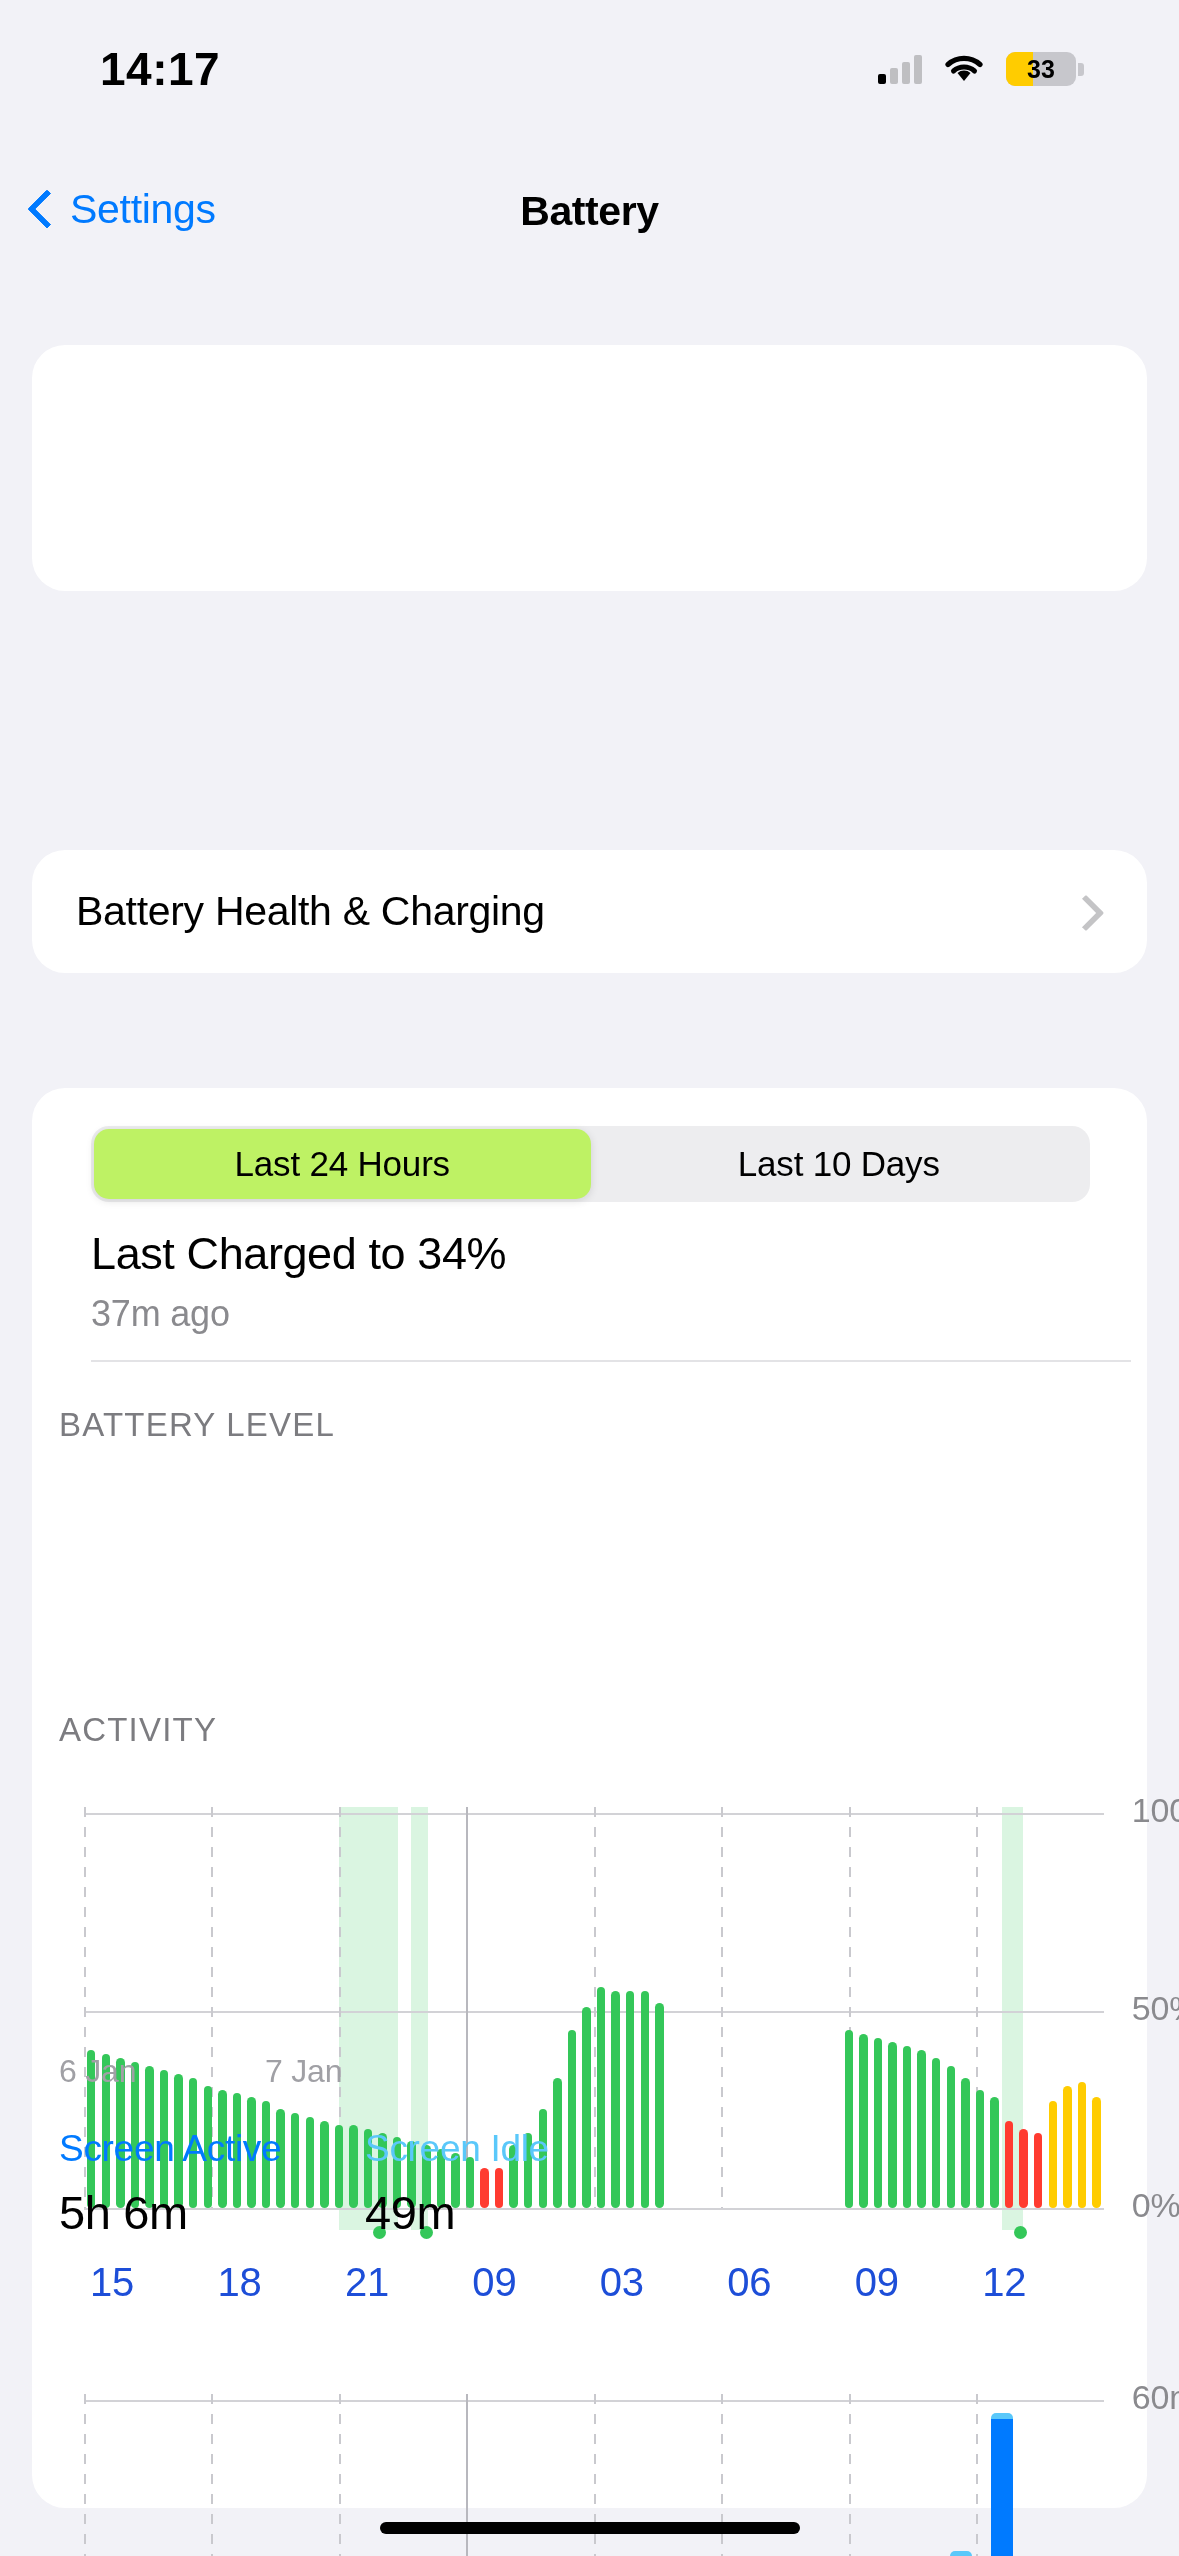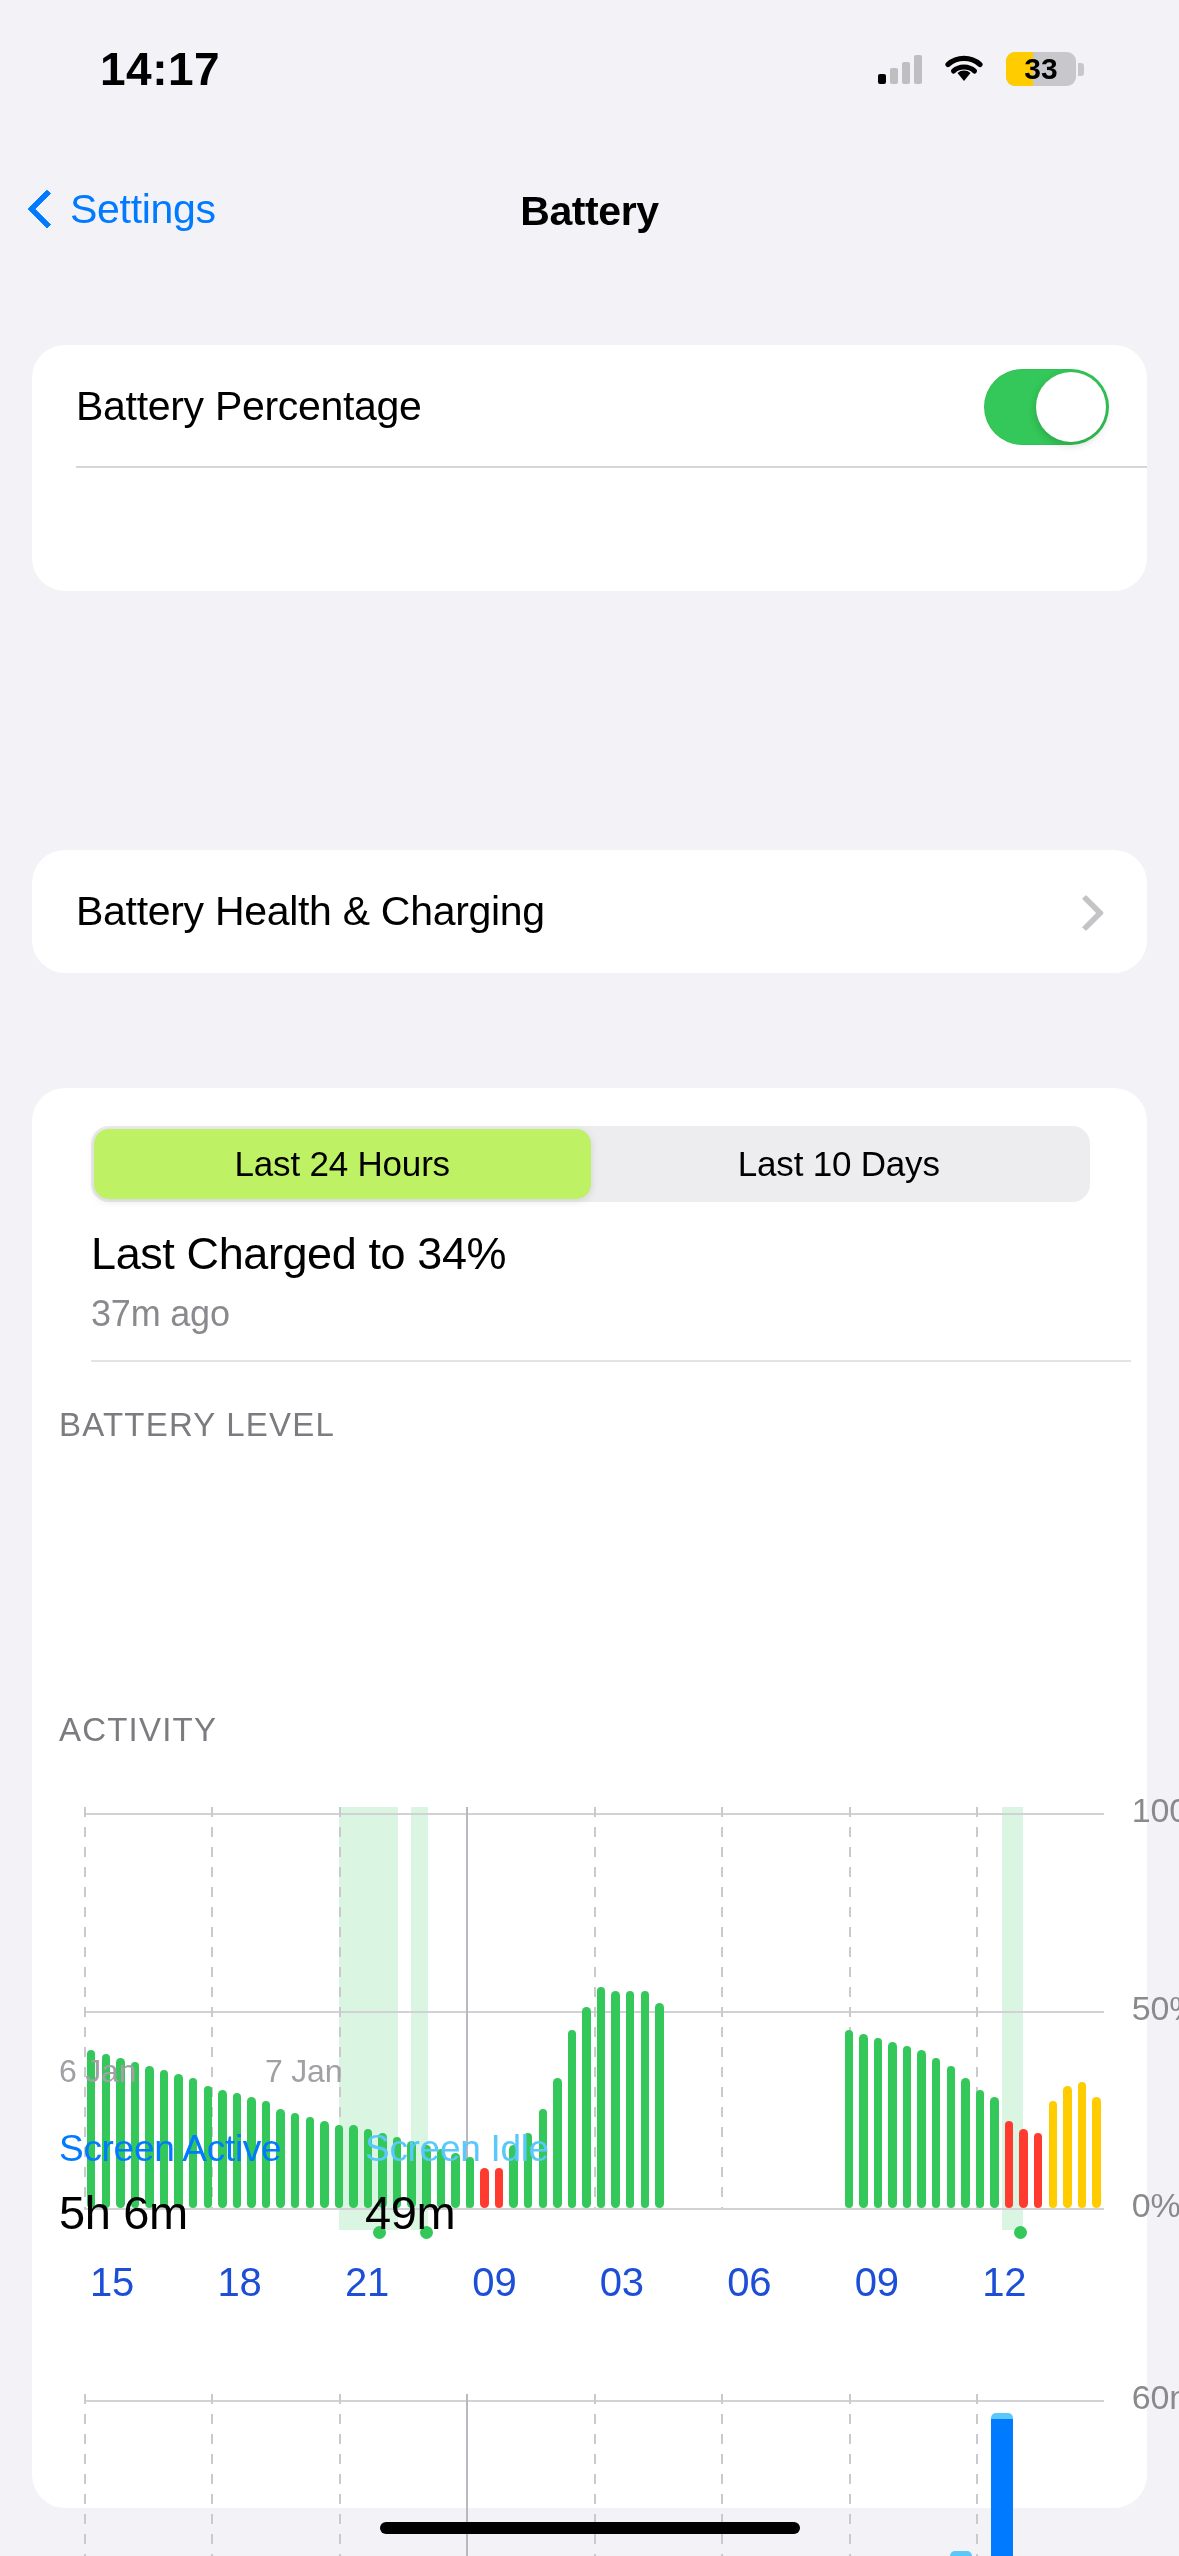--- a/index.html
+++ b/index.html
@@ -25,21 +25,21 @@
   .sig i:nth-child(1){ height:10px; background:#000; }
   .sig i:nth-child(2){ height:16px; }
   .sig i:nth-child(3){ height:22px; }
   .sig i:nth-child(4){ height:29px; }
   .wifi{ width:40px; height:30px; position:relative; }
   .batt{
     position:relative; width:70px; height:34px; border-radius:9px;
     background:#C7C7CC; overflow:hidden; display:flex; align-items:center;
   }
   .batt .fill{ position:absolute; left:0; top:0; bottom:0; width:38%; background:#FFCC00; }
-  .batt .num{ position:relative; width:100%; text-align:center; font-size:30px; font-weight:700; color:#000; }
+  .batt .num{ position:relative; width:100%; text-align:center; font-size:25px; font-weight:700; color:#000; }
   .batt-cap{ width:6px; height:13px; background:#C7C7CC; border-radius:0 3px 3px 0; margin-left:2px; }
 
   
   .navbar{ position:absolute; top:168px; left:0; width:1179px; height:100px; }
   .nav-back{
     position:absolute; left:28px; top:18px; display:flex; align-items:center; gap:16px;
     color:#007AFF; cursor:pointer;
   }
   .chev-left{ width:26px; height:44px; position:relative; }
   .chev-left::before{
@@ -156,27 +156,20 @@
 
   <div class="navbar">
     <div class="nav-back">
       <span class="chev-left"></span>
       <span class="nav-back-label">Settings</span>
     </div>
     <div class="nav-title">Battery</div>
   </div>
 
   <div class="card" style="top:345px;height:246px;">
-    <div class="row">
-      <span class="row-label">Battery Percentage</span>
-      <span class="toggle">
-          <span class="knob"></span>
-        </span>
-      <span class="divider" style="bottom:0;"></span>
-    </div>
   </div>
 
 
   <div class="card" style="top:850px;height:123px;">
     <div class="row">
       <span class="row-label">Battery Health &amp; Charging</span>
       <span class="chev-right"></span>
     </div>
   </div>
 

